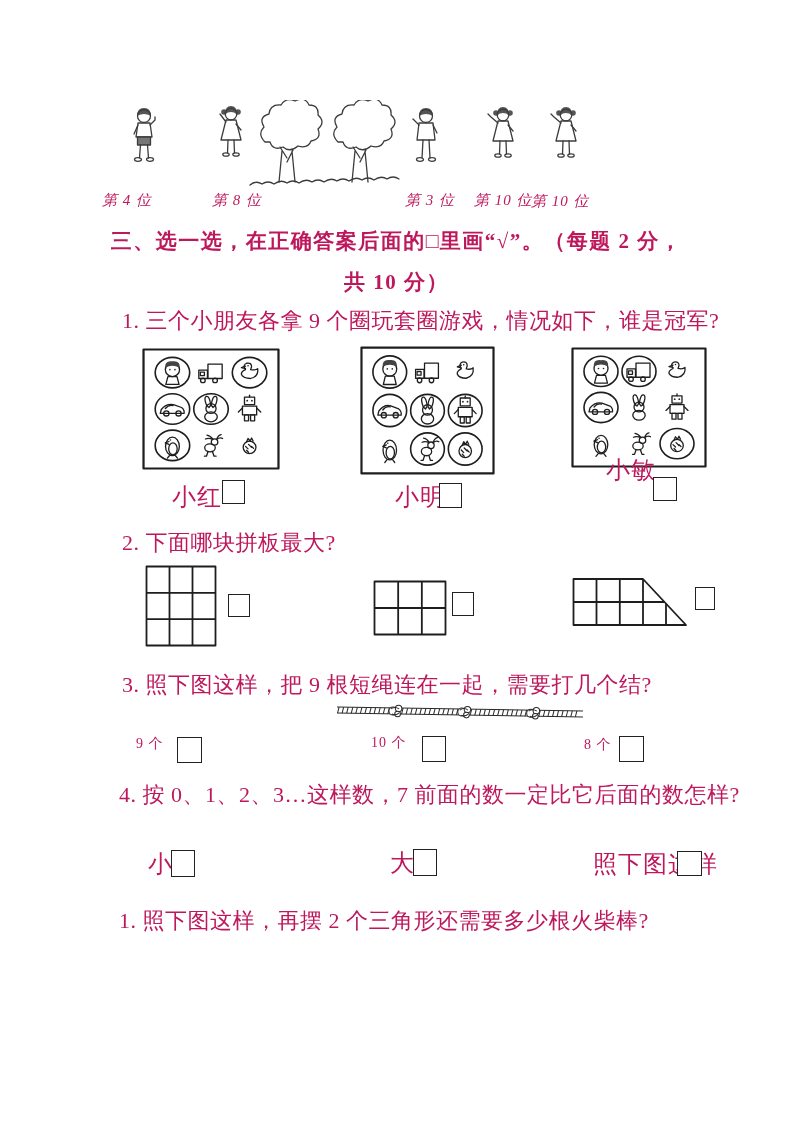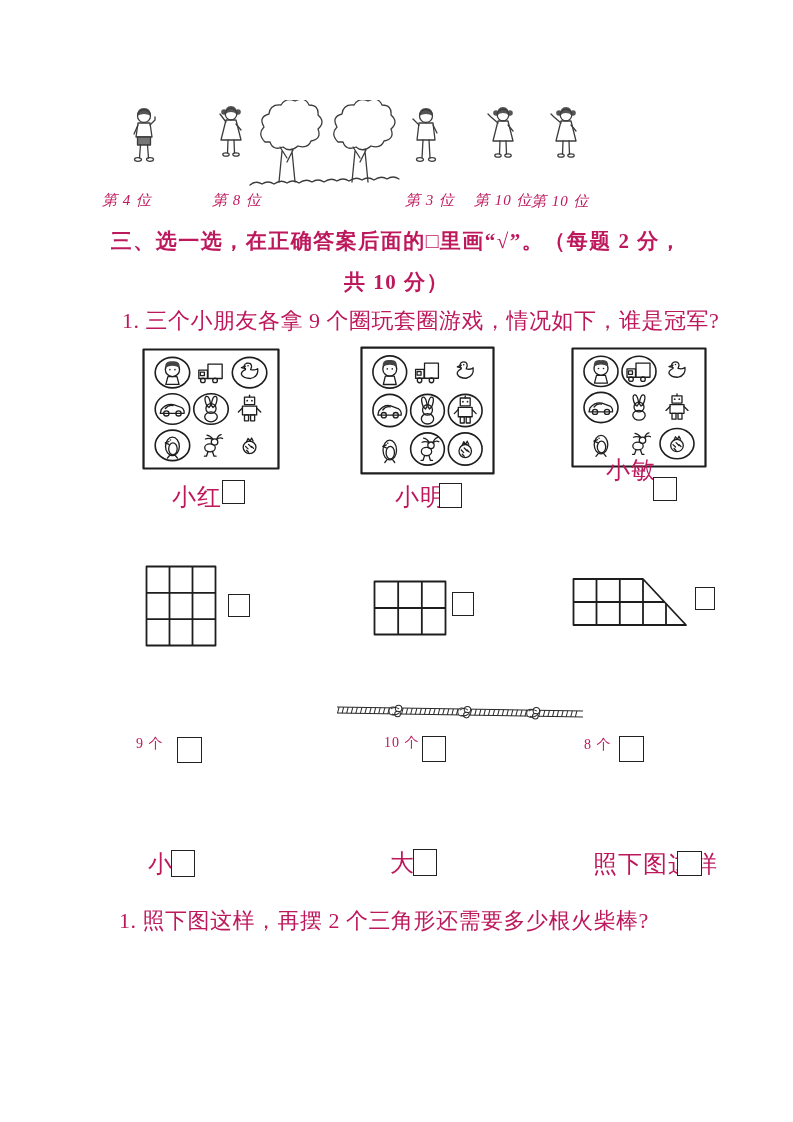--- a/index.html
+++ b/index.html
@@ -280,20 +280,21 @@
       </svg>
     </div>
 
   <span class="abs kai" style="left:172px;top:481px">小红</span>
   <span class="abs ansbox" style="left:222px;top:480px;width:23px;height:24px"></span>
   <span class="abs kai" style="left:395px;top:481px">小明</span>
   <span class="abs ansbox" style="left:439px;top:483px;width:23px;height:25px"></span>
   <span class="abs kai" style="left:606px;top:454px">小敏</span>
   <span class="abs ansbox" style="left:653px;top:477px;width:24px;height:24px"></span>
 
+  <div class="abs qtext" style="left:122px;top:528px">2. 下面哪块拼板最大?</div>
   <div class="abs figbox" style="left:145px;top:565px;width:72px;height:82px">
       <svg viewBox="0 0 72 82" preserveAspectRatio="none">
         <g fill="none" stroke="#1e1e1e" stroke-width="1.8" stroke-linejoin="round">
           <rect x="1.5" y="1.5" width="69" height="79"></rect>
           <line x1="24.5" y1="1.5" x2="24.5" y2="80.5"></line>
           <line x1="47.5" y1="1.5" x2="47.5" y2="80.5"></line>
           <line x1="1.5" y1="27.833333333333332" x2="70.5" y2="27.833333333333332"></line>
           <line x1="1.5" y1="54.166666666666664" x2="70.5" y2="54.166666666666664"></line>
         </g>
       </svg>
@@ -317,20 +318,21 @@
           <line x1="24.5" y1="2" x2="24.5" y2="48"></line>
           <line x1="47.8" y1="2" x2="47.8" y2="48"></line>
           <line x1="71" y1="2" x2="71" y2="48"></line>
           <line x1="94" y1="27" x2="94" y2="48"></line>
           <line x1="1.5" y1="25" x2="92" y2="25"></line>
         </g>
       </svg>
     </div>
   <span class="abs ansbox" style="left:695px;top:587px;width:20px;height:23px"></span>
 
+  <div class="abs qtext" style="left:122px;top:670px">3. 照下图这样，把 9 根短绳连在一起，需要打几个结?</div>
   <div class="abs figbox" style="left:335px;top:700px;width:250px;height:22px">
       <svg viewBox="0 0 246 22" preserveAspectRatio="none">
         <g fill="none" stroke="#2a2a2a" stroke-width="1">
           <path d="M2 7 L244 11"></path>
           <path d="M2 13 L244 17"></path>
           <line x1="4" y1="7.033057851239669" x2="2.5" y2="13.033057851239668"></line>
           <line x1="8.5" y1="7.107438016528926" x2="7" y2="13.107438016528926"></line>
           <line x1="13" y1="7.181818181818182" x2="11.5" y2="13.181818181818182"></line>
           <line x1="17.5" y1="7.256198347107438" x2="16" y2="13.25619834710744"></line>
           <line x1="22" y1="7.330578512396694" x2="20.5" y2="13.330578512396695"></line>
@@ -392,25 +394,26 @@
           <path d="M122.84 10.08 q4 -3 8 0 M123.84 15.08 q4 2 7 -1"></path>
           <circle cx="192.60000000000002" cy="13.2" r="4" fill="#fff"></circle>
           <circle cx="198.10000000000002" cy="10.7" r="3.2" fill="#fff"></circle>
           <circle cx="197.10000000000002" cy="16.2" r="2.8" fill="#fff"></circle>
           <path d="M190.60000000000002 11.2 q4 -3 8 0 M191.60000000000002 16.2 q4 2 7 -1"></path>
         </g>
       </svg>
     </div>
   <span class="abs num" style="left:136px;top:735px">9 个</span>
   <span class="abs ansbox" style="left:177px;top:737px;width:25px;height:26px"></span>
-  <span class="abs num" style="left:384px;top:734px">10 个</span>
+  <span class="abs num" style="left:371px;top:734px">10 个</span>
   <span class="abs ansbox" style="left:422px;top:736px;width:24px;height:26px"></span>
   <span class="abs num" style="left:584px;top:736px">8 个</span>
   <span class="abs ansbox" style="left:619px;top:736px;width:25px;height:26px"></span>
 
+  <div class="abs qtext" style="left:119px;top:780px">4. 按 0、1、2、3…这样数，7 前面的数一定比它后面的数怎样?</div>
   <span class="abs kai" style="left:148px;top:848px">小</span>
   <span class="abs ansbox" style="left:171px;top:850px;width:24px;height:27px"></span>
   <span class="abs kai" style="left:390px;top:847px">大</span>
   <span class="abs ansbox" style="left:413px;top:849px;width:24px;height:27px"></span>
   <span class="abs kai" style="left:593px;top:848px">照下图这样</span>
   <span class="abs ansbox" style="left:677px;top:851px;width:25px;height:25px"></span>
 
   <div class="abs qtext" style="left:119px;top:906px">1. 照下图这样，再摆 2 个三角形还需要多少根火柴棒?</div>
 
 </div>

